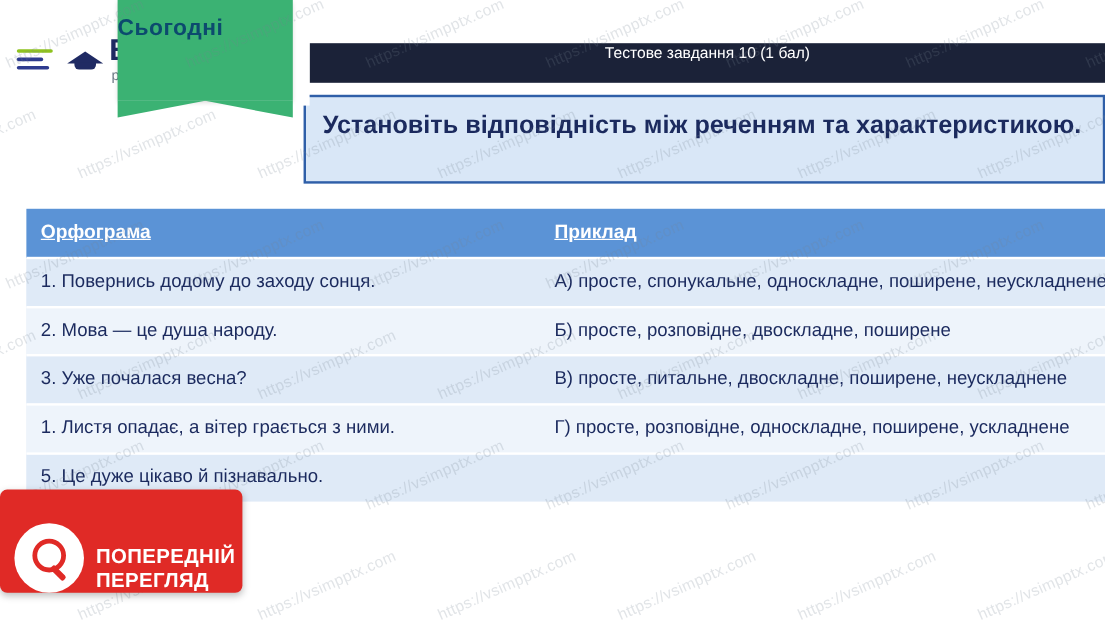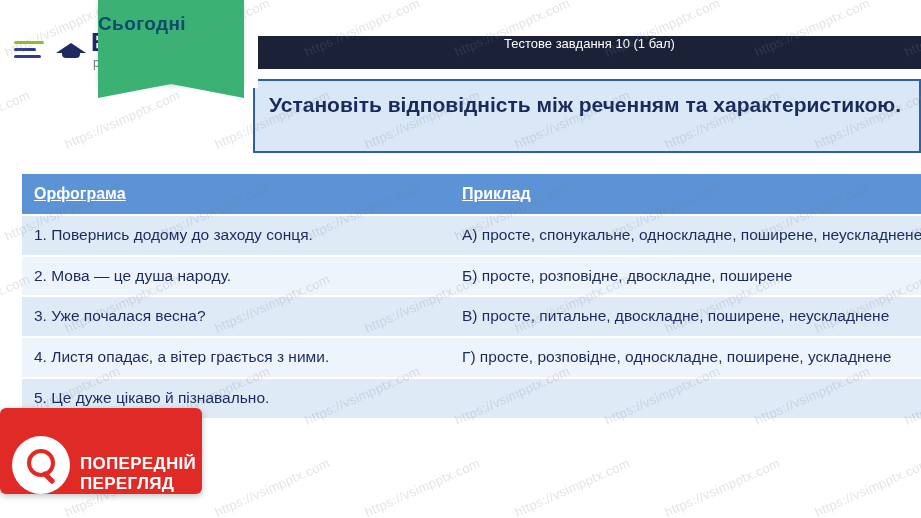--- a/index.html
+++ b/index.html
@@ -277,21 +277,21 @@
       </tr>
       <tr>
         <td class="col-a">2. Мова — це душа народу.</td>
         <td class="col-b">Б) просте, розповідне, двоскладне, поширене</td>
       </tr>
       <tr>
         <td class="col-a">3. Уже почалася весна?</td>
         <td class="col-b">В) просте, питальне, двоскладне, поширене, неускладнене</td>
       </tr>
       <tr>
-        <td class="col-a">4. Листя опадає, а вітер грається з ними.</td>
+        <td class="col-a">1. Листя опадає, а вітер грається з ними.</td>
         <td class="col-b">Г) просте, розповідне, односкладне, поширене, ускладнене</td>
       </tr>
       <tr>
         <td class="col-a">5. Це дуже цікаво й пізнавально.</td>
         <td class="col-b"></td>
       </tr>
     </tbody>
   </table>
 
   <div class="logo-box">

